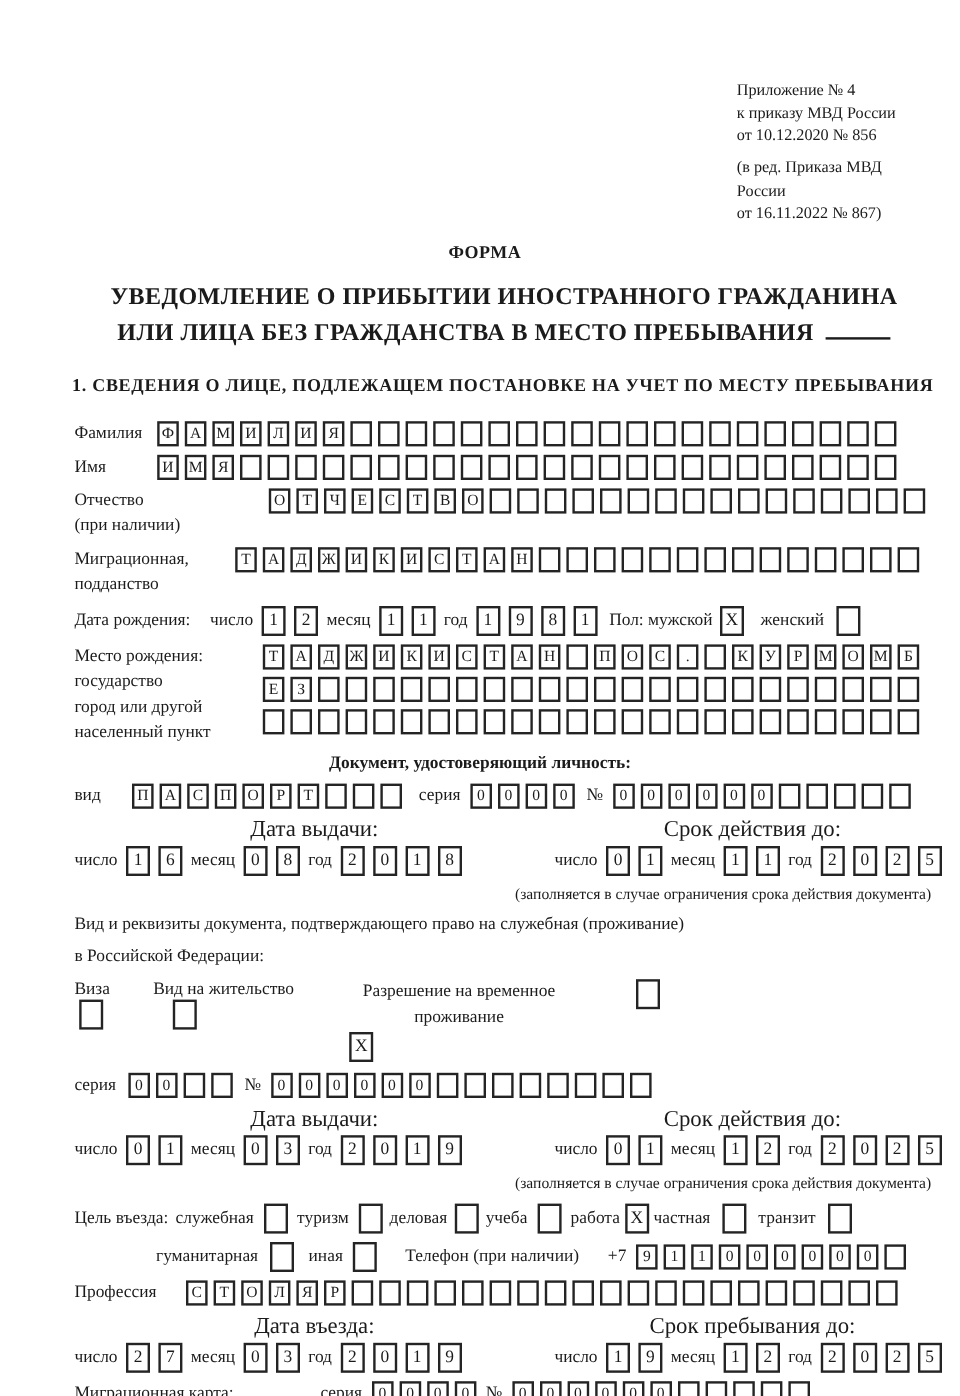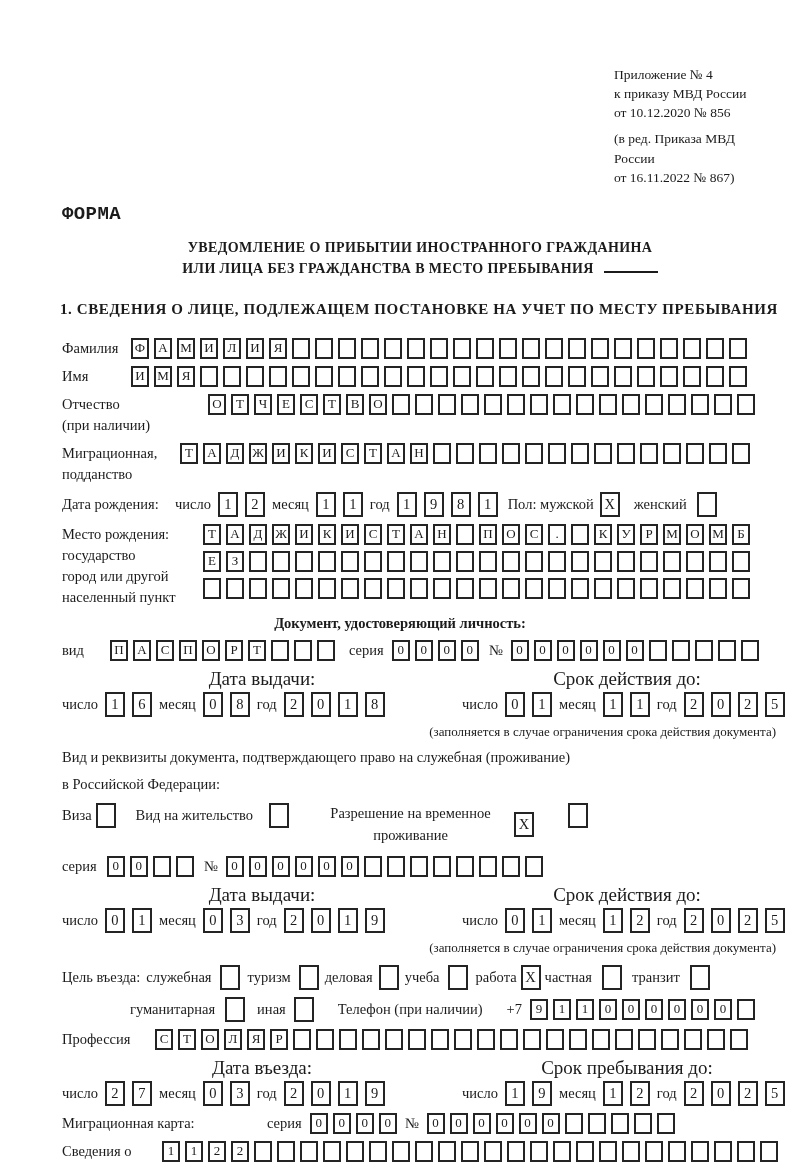--- a/index.html
+++ b/index.html
@@ -3,27 +3,27 @@
 <meta charset="utf-8">
 <style>
   *{box-sizing:border-box;margin:0;padding:0}
   html,body{background:#fff}
   body{width:800px;font-family:"Liberation Serif",serif;color:#1b1b1b;}
   .page{position:relative;width:800px;height:1163px;overflow:hidden;background:#fff;
         padding:34px 22px 12px 62px;font-size:14.5px;margin-top:31px;}
   
   .appendix{margin-left:552px;font-size:13.5px;line-height:1.42;}
   .appendix .gap{margin-top:7px;}
-  .forma{font-weight:bold;font-size:19px;text-align:left;margin:16px 32px 0 0;letter-spacing:.4px;font-family:Liberation Mono, monospace;}
-  .title{text-align:center;font-weight:bold;font-size:14px;line-height:1.5;margin-top:12px;letter-spacing:.4px;}
+  .forma{font-weight:bold;font-size:15px;text-align:center;margin:16px 32px 0 0;letter-spacing:.4px;}
+  .title{text-align:center;font-weight:bold;font-size:20px;line-height:1.5;margin-top:12px;letter-spacing:.4px;}
   .blank{display:inline-block;width:54px;height:15px;border-bottom:2px solid #1b1b1b;margin-left:10px;}
   .sec{font-weight:bold;font-size:15px;letter-spacing:.6px;margin:22px 0 20px -2px;white-space:nowrap;}
   
   .row{display:flex;align-items:center;margin-bottom:7px;}
-  .row.top{align-items:flex-start;}
+  .row.top{align-items:flex-start;gap:16px;}
   .stack > *{display:flex;}
   .lbl{white-space:nowrap;}
   .lblcol div{line-height:1.45;}
   
   .boxes{display:inline-flex;gap:5px;flex-wrap:nowrap;}
   .cbox{display:inline-block;flex:0 0 18px;width:18px;height:21px;border:2px solid #242424;
         text-align:center;font-size:13px;line-height:16px;font-family:"Liberation Serif",serif;}
   .big{gap:7px;}
   .big .cbox{flex:0 0 20px;width:20px;height:25px;font-size:14.5px;line-height:20px;}
   .ckbox{display:inline-block;width:20px;height:25px;border:2px solid #242424;text-align:center;
@@ -37,21 +37,21 @@
   .ml24{margin-left:24px}.ml68{margin-left:68px}
   .mb6{margin-bottom:6px}
   .center-bold{text-align:center;font-weight:bold;font-size:14.5px;margin:4px 40px 8px 0;}
   .titles{margin-bottom:2px;font-size:19px;}
   .half1{flex:0 0 400px;text-align:center;}
   .half2{flex:0 0 330px;text-align:center;}
   .dg1{flex:0 0 400px;}
   .note{font-size:13px;text-align:right;margin:0 0 9px 0;padding-right:2px;}
   .intro{margin-bottom:10px;}
   .opts{margin-bottom:9px;}
-  .opt{display:inline-flex;align-items:center;}
+  .opt{display:inline-flex;align-items:flex-start;flex-direction:column;}
   .optlabel{display:inline-block;text-align:center;line-height:1.5;font-family:Liberation Serif, serif;}
   .olw195{width:195px}.olw180{width:180px}
 </style>
 </head>
 <body>
 
 <div class="page">
 
   <div class="appendix">
     <div>Приложение № 4</div>

